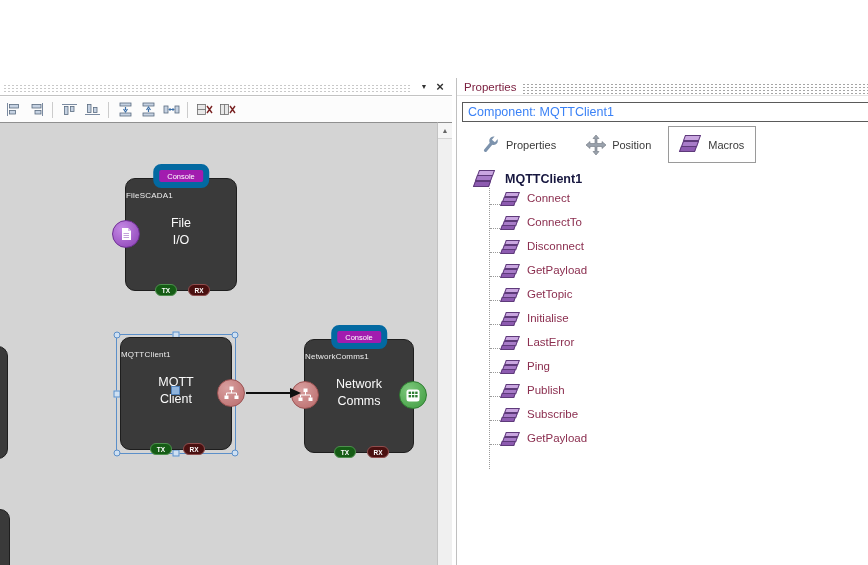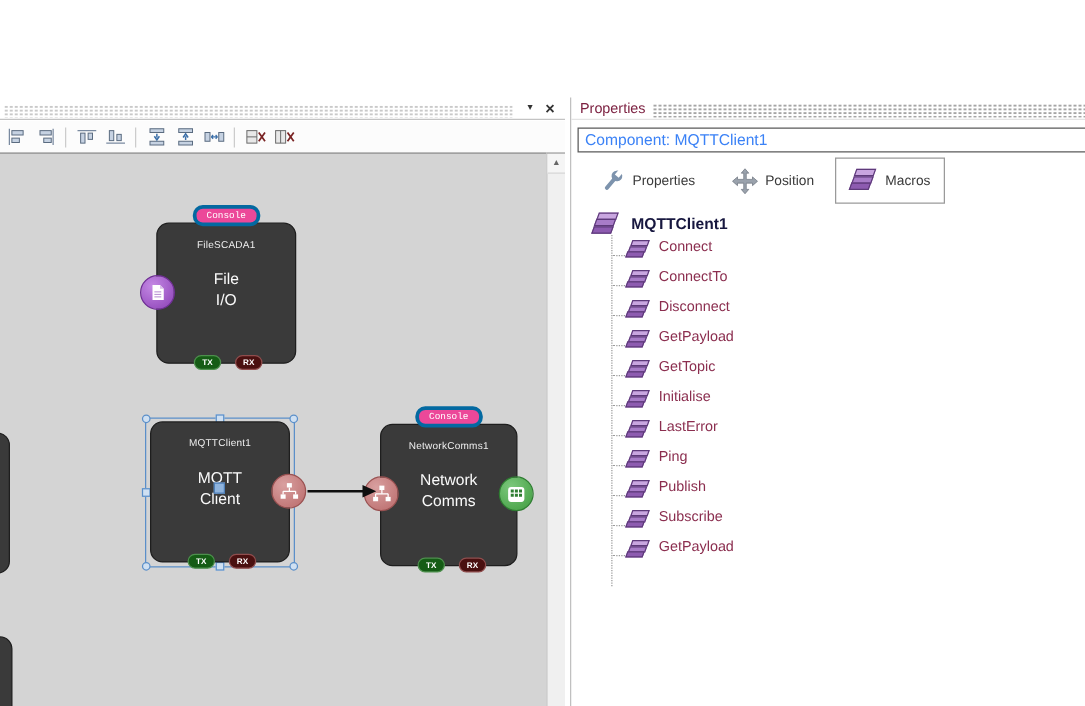--- a/index.html
+++ b/index.html
@@ -25,27 +25,27 @@
   .canvas { position:absolute; left:0; top:44px; width:437px; height:443px; background:#d4d4d4;
             border-top:1px solid #8f8f8f; overflow:hidden; }
   .vscroll { position:absolute; left:437px; top:44px; width:15px; height:443px; background:#f0f0f0;
              border-top:1px solid #8f8f8f; border-left:1px solid #c2c2c2; }
   .scroll-btn { width:14px; height:16px; background:#f5f5f5; border-bottom:1px solid #d5d5d5;
                 display:flex; align-items:center; justify-content:center; font-size:7px; color:#666; }
 
   
   .block { position:absolute; width:112px; height:113px; background:#3a3a3a; border:1px solid #1e1e1e;
            border-radius:10px; color:#f2f2f2; }
-  .block .bname { position:absolute; top:12px; left:0; width:100%; text-align:center; font-size:8px;
+  .block .bname { position:absolute; top:12px; left:0; width:100%; font-size:8px;
                   letter-spacing:0.2px; color:#eeeeee; }
   .block .btitle { position:absolute; top:36px; left:0; width:100%; text-align:center; font-size:12.5px;
                    line-height:17px; color:#fafafa; }
   .console-pill { position:absolute; top:-15px; left:50%; transform:translateX(-50%);
-                  background:#ec4899; border:3px solid #0369a1; color:#fff; font-size:7.5px;
-                  padding:1.5px 8px; border-radius:8px; white-space:nowrap;font-family:Liberation Mono, monospace; }
+                  background:#a21caf; border:6px solid #0369a1; color:#fff; font-size:7.5px;
+                  padding:1.5px 8px; border-radius:8px; white-space:nowrap; }
   .badge { position:absolute; bottom:-6px; width:22px; height:12px; border-radius:6px; color:#fff;
            font-size:6.5px; font-weight:bold; display:flex; align-items:center; justify-content:center; }
   .badge.tx { left:29px; background:#155c15; border:1px solid #4d8f4d; }
   .badge.rx { left:62px; background:#4a1010; border:1px solid #8f4d4d; }
   .port { position:absolute; width:28px; height:28px; border-radius:50%;
           display:flex; align-items:center; justify-content:center; }
   .port.purple { background:radial-gradient(circle at 35% 30%, #c489e4, #8a3fb5); border:1px solid #6e2f93; }
   .port.pink   { background:radial-gradient(circle at 35% 30%, #d9a0a0, #b96a6a); border:1px solid #9a5252; }
   .port.green  { background:radial-gradient(circle at 35% 30%, #7cc87c, #3f9b3f); border:1px solid #2f7d32; }
   .port.left  { left:-14px; top:41px; }

